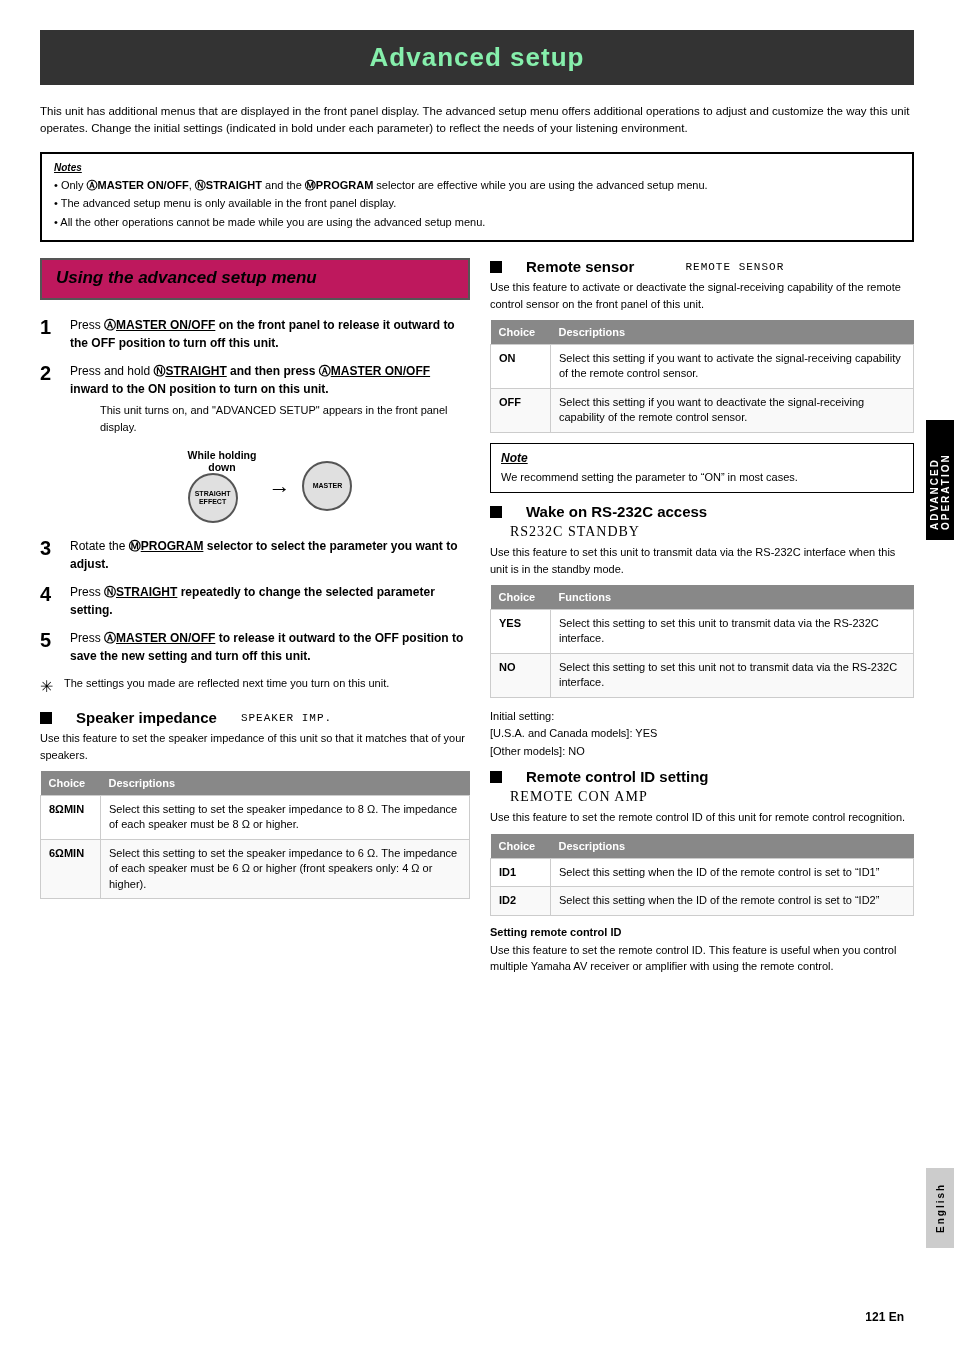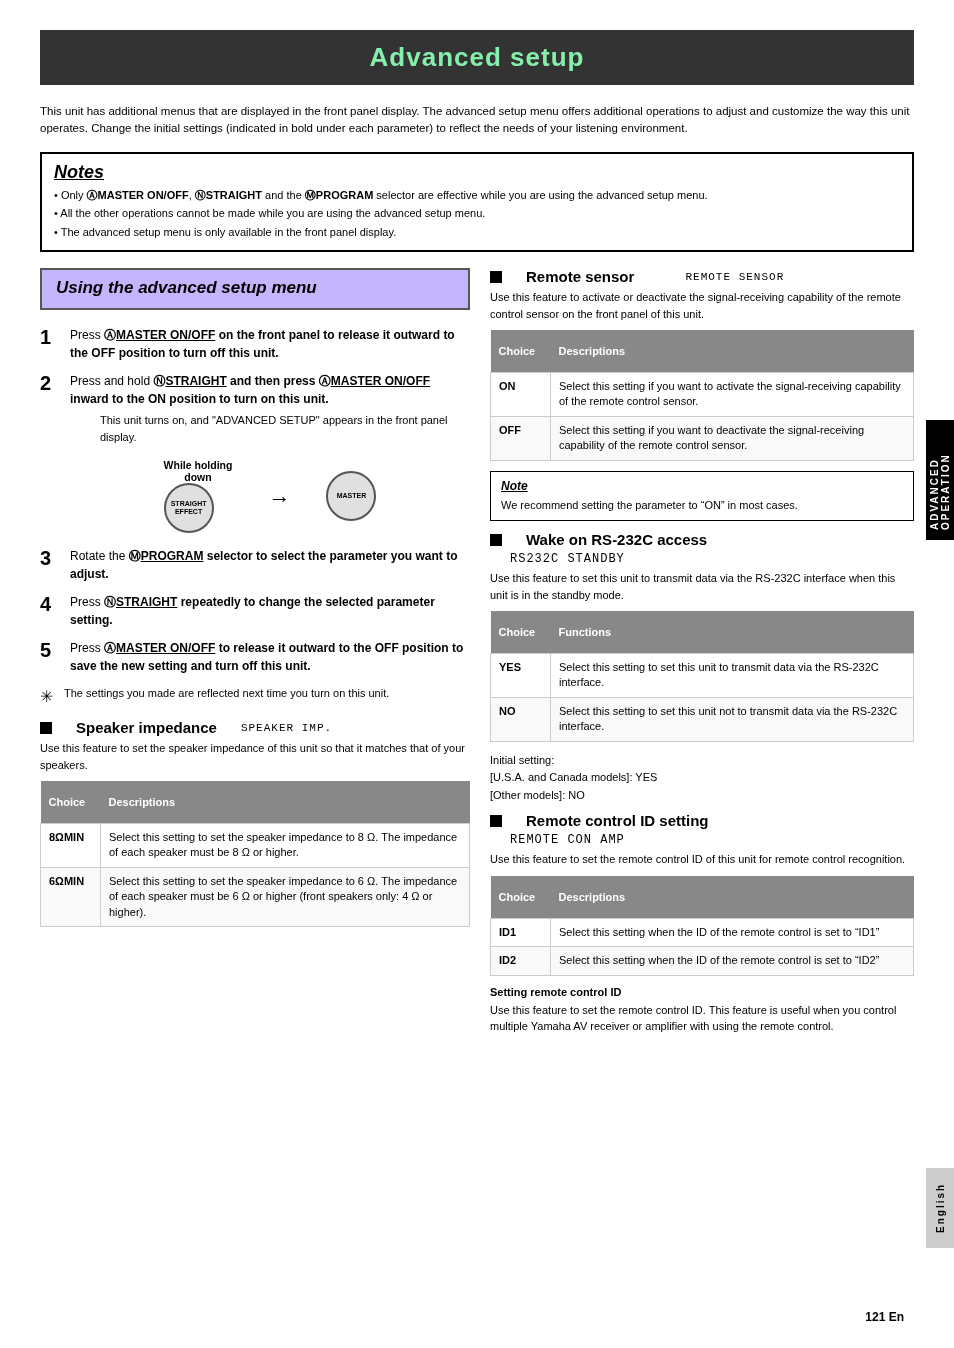--- a/index.html
+++ b/index.html
@@ -34,21 +34,21 @@
       margin-bottom: 14px;
     }
     .notes-box {
       border: 2px solid #000;
       padding: 8px 12px;
       margin-bottom: 16px;
     }
     .notes-title {
       font-style: italic;
       font-weight: bold;
-      font-size: 18px;
+      font-size: 10px;
       margin-bottom: 4px;
       text-decoration: underline;
     }
     .notes-list {
       list-style: none;
       padding: 0;
     }
     .notes-list li {
       font-size: 11px;
       line-height: 1.5;
@@ -63,21 +63,21 @@
     }
     .left-col {
       flex: 0 0 430px;
       max-width: 430px;
     }
     .right-col {
       flex: 1;
     }
     .advanced-menu-box {
       border: 2px solid #555;
-      background: #c4b5fd;
+      background: #be185d;
       padding: 8px 14px 10px 14px;
       margin-bottom: 16px;
     }
     .advanced-menu-title {
       font-style: italic;
       font-weight: bold;
       font-size: 17px;
     }
     .steps {
       margin-top: 10px;
@@ -104,21 +104,21 @@
     .step-sub {
       margin-top: 4px;
       font-size: 11px;
       line-height: 1.5;
       padding-left: 30px;
     }
     .diagram-area {
       display: flex;
       align-items: center;
       justify-content: center;
-      gap: 36px;
+      gap: 12px;
       margin: 14px 0 14px 30px;
     }
     .diagram-label {
       text-align: center;
       font-size: 10.5px;
       font-weight: bold;
     }
     .knob {
       width: 50px;
       height: 50px;
@@ -184,21 +184,21 @@
     
     .info-table {
       width: 100%;
       border-collapse: collapse;
       margin-bottom: 10px;
       font-size: 11px;
     }
     .info-table th {
       background: #888;
       color: #fff;
-      padding: 15px 8px;
+      padding: 6px 8px;
       text-align: left;
       font-weight: bold;
     }
     .info-table td {
       border: 1px solid #ccc;
       padding: 6px 8px;
       vertical-align: top;
       line-height: 1.4;
     }
     .info-table tr:nth-child(even) td {
@@ -272,22 +272,22 @@
       justify-content: center;
     }
     .page-number {
       position: absolute;
       bottom: 24px;
       right: 50px;
       font-size: 12px;
       font-weight: bold;
     }
     .section-sub-title {
-      font-family: Liberation Mono, monospace;
-      font-size: 12px;
+      font-family: Liberation Serif, serif;
+      font-size: 14px;
       letter-spacing: 1px;
       margin-bottom: 4px;
       display: block;
       padding-left: 20px;
     }
     .setting-remote-id-heading {
       font-size: 11px;
       font-weight: bold;
       margin: 10px 0 4px 0;
     }
@@ -298,22 +298,22 @@
 <div class="page">
 
   <div class="page-title-bar">Advanced setup</div>
 
   <p class="intro-text">This unit has additional menus that are displayed in the front panel display. The advanced setup menu offers additional operations to adjust and customize the way this unit operates. Change the initial settings (indicated in bold under each parameter) to reflect the needs of your listening environment.</p>
 
   <div class="notes-box">
     <div class="notes-title">Notes</div>
     <ul class="notes-list">
       <li>Only <strong>Ⓐ</strong><strong>MASTER ON/OFF</strong>, <strong>Ⓝ</strong><strong>STRAIGHT</strong> and the <strong>Ⓜ</strong><strong>PROGRAM</strong> selector are effective while you are using the advanced setup menu.</li>
+      <li>The advanced setup menu is only available in the front panel display.</li>
       <li>All the other operations cannot be made while you are using the advanced setup menu.</li>
-      <li>The advanced setup menu is only available in the front panel display.</li>
     </ul>
   </div>
 
   <div class="two-col">
 
     <div class="left-col">
 
       <div class="advanced-menu-box">
         <div class="advanced-menu-title">Using the advanced setup menu</div>
       </div>

